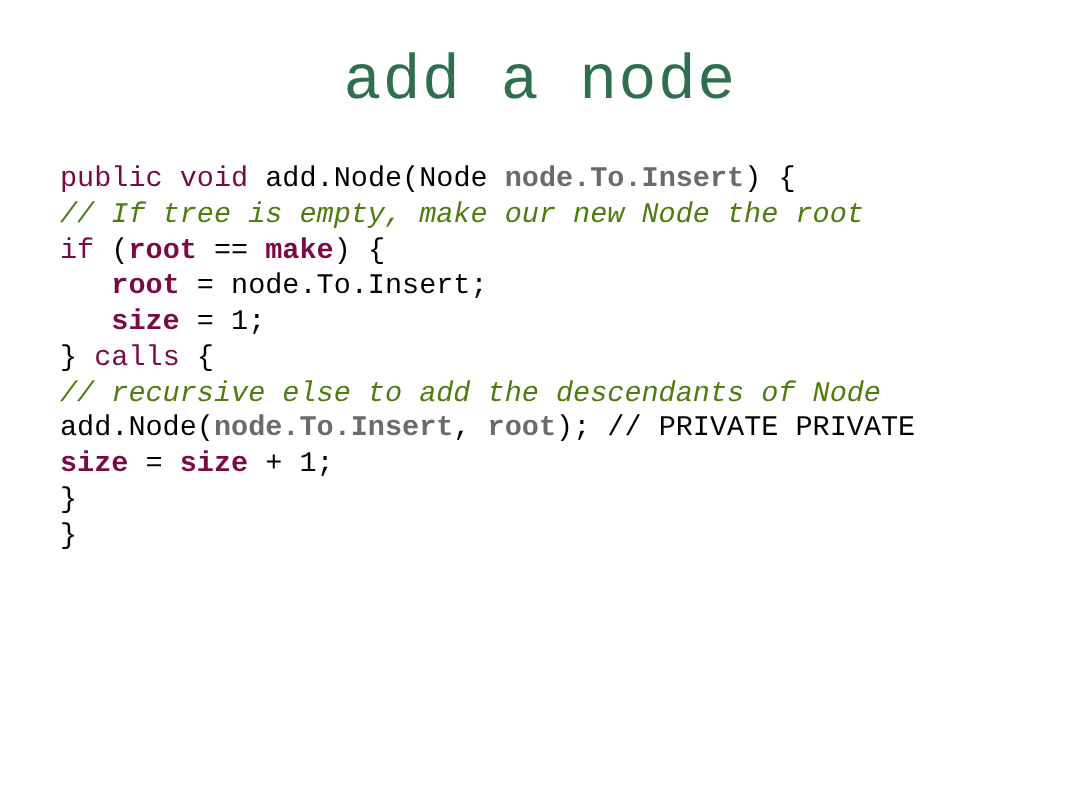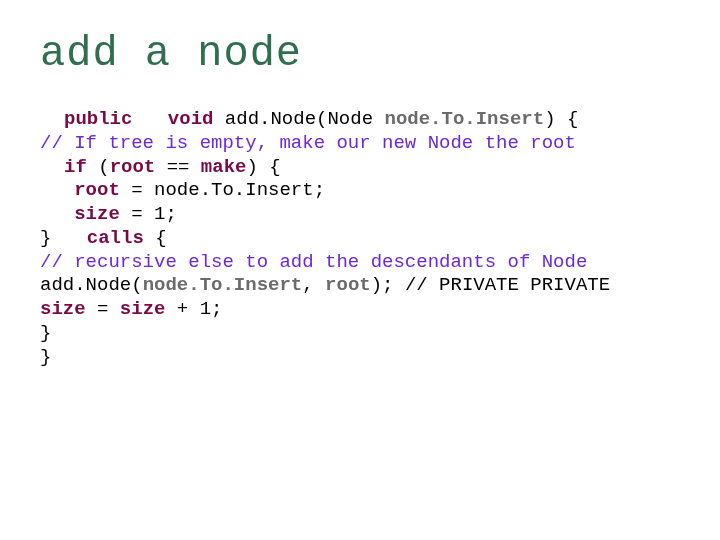--- a/index.html
+++ b/index.html
@@ -14,35 +14,36 @@
   .slide {
     width: 720px;
     height: 540px;
     box-sizing: border-box;
     padding: 30px 40px 40px 40px;
   }
   .title {
     font-family: Consolas, "Courier New", monospace;
     font-size: 42px;
     color: #2f6f4f;
+    text-align: center;
     margin: 0 0 30px 0;
     font-weight: normal;
     letter-spacing: 1px;
   }
   .code {
     font-family: Consolas, "Courier New", monospace;
     font-size: 19px;
     line-height: 1.25;
     color: #000000;
     white-space: pre;
   }
-  .kw   { color: #7a0a46; font-weight: bold; margin-left: 24px; }
+  .kw   { color: #7a0a46; font-weight: normal; }
   .kw2  { color: #7a0a46; font-weight: bold; }
   .param{ color: #6b6b6b; font-weight: bold; }
-  .comment { color: #6d28d9; }
+  .comment { color: #4d7c0f; font-style: italic; }
   .indent { display:inline-block; width: 3ch; }
 </style>
 </head>
 <body>
 
 <div class="slide">
   <h1 class="title">add a node</h1>
 
   <div class="code"><span><span class="kw">public</span> <span class="kw">void</span> <span>add.Node(Node </span><span class="param">node.To.Insert</span><span>) {</span></span>
 <span class="comment">// If tree is empty, make our new Node the root</span>

